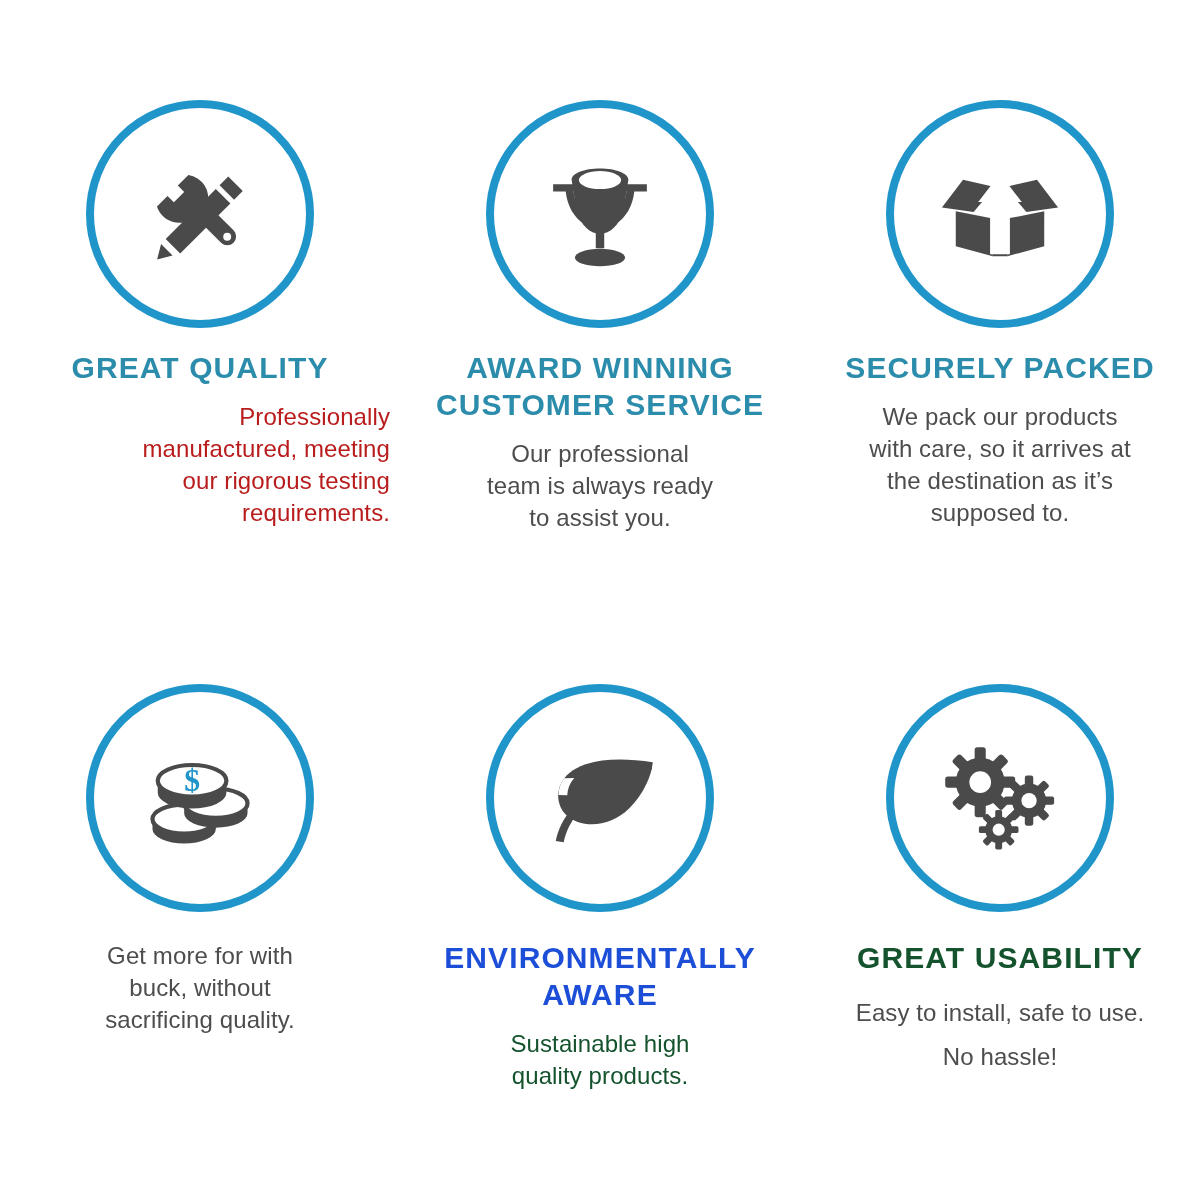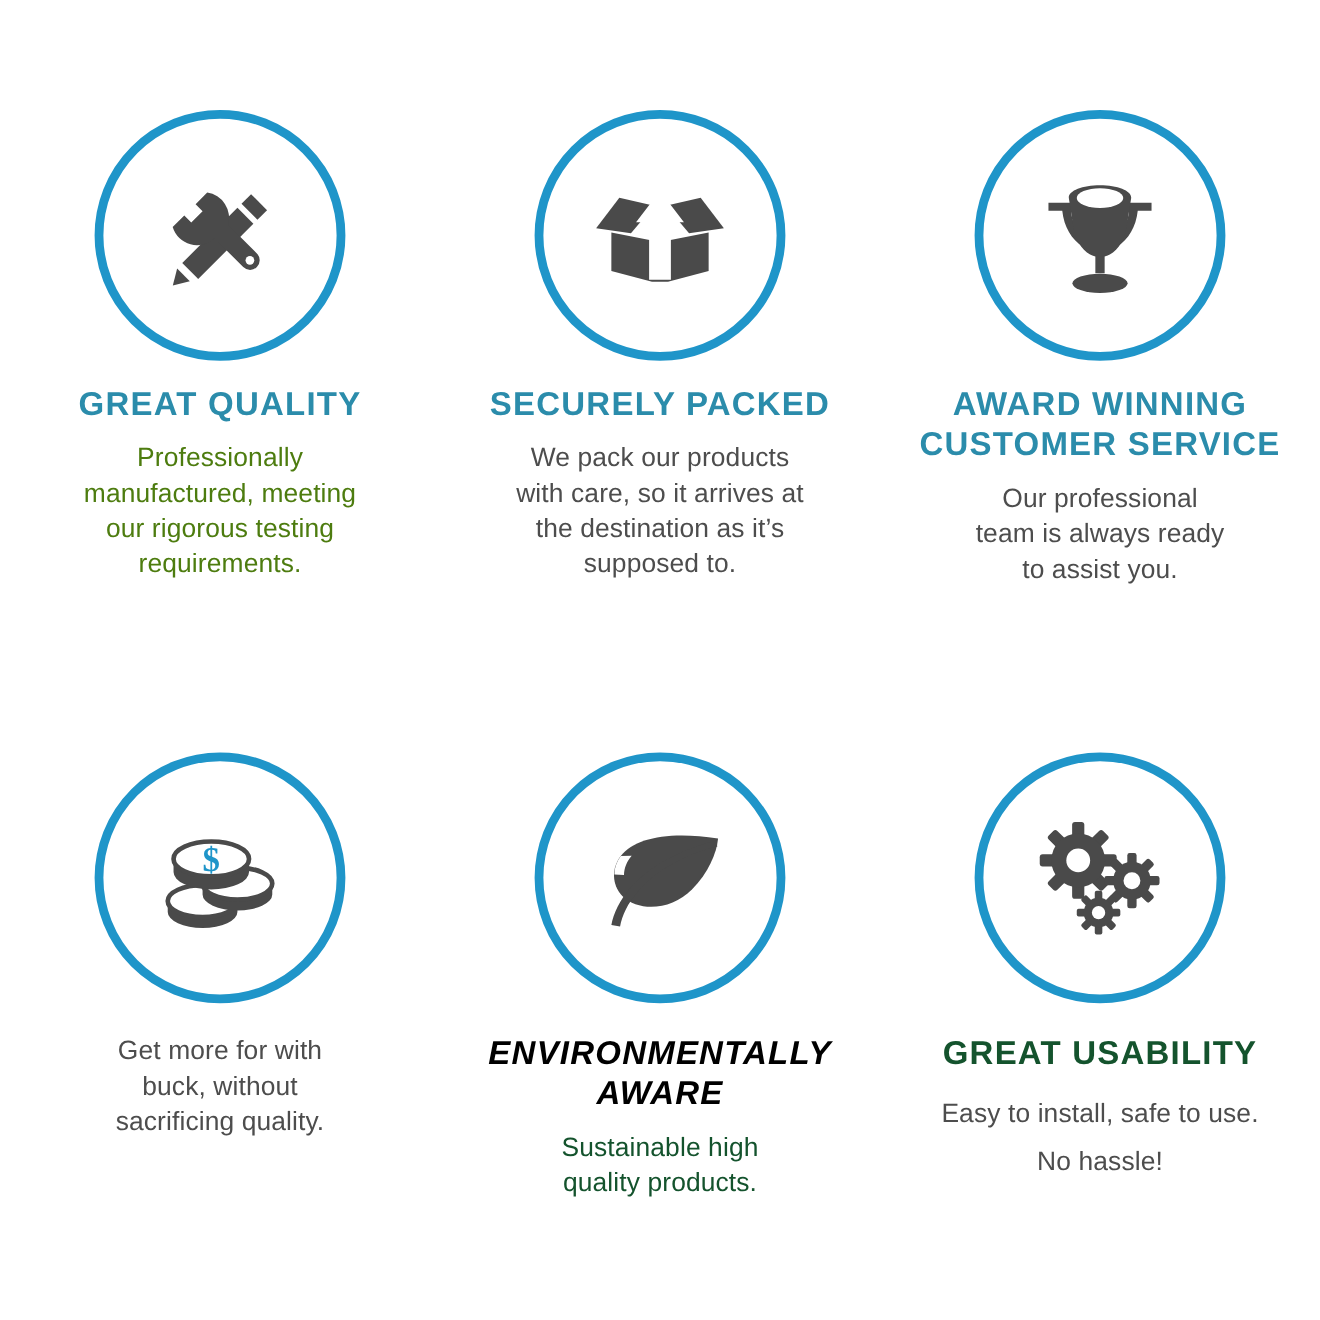--- a/index.html
+++ b/index.html
@@ -133,54 +133,24 @@
                      A6.6 6.6 0 0 0 75.4 62.4
                      L55.6 42.6
                      A17.6 17.6 0 0 0 41.2 20.5 Z"></path>
           </g>
 
           <circle cx="70.6" cy="67.2" r="3.0" fill="#ffffff"></circle>
         </svg>
       </div>
       <div class="text-wrap">
         <h3 class="title" style="color: rgb(43, 140, 171);">GREAT QUALITY</h3>
-        <p class="desc" style="color: #4d7c0f;">Professionally
+        <p class="desc" style="color: #b91c1c; text-align: right;">Professionally
 manufactured, meeting
 our rigorous testing
 requirements.</p>
-      </div>
-    </div>
-
-    <div class="cell row1 c-packed">
-      <div class="badge" style="border-color: rgb(31, 149, 201);">
-        <svg viewBox="0 0 100 100" aria-hidden="true">
-          <g class="ico-fill" fill="#4a4a4a">
-
-            <path d="M6.0 45.0 L22.0 24.0 L46.0 29.5 L30.0 48.5 Z"></path>
-
-            <path d="M94.0 45.0 L78.0 24.0 L54.0 29.5 L70.0 48.5 Z"></path>
-
-            <path d="M16.5 48.0 L44.5 53.5 L44.5 82.0 L16.5 74.5 Z"></path>
-
-            <path d="M83.5 48.0 L55.5 53.5 L55.5 82.0 L83.5 74.5 Z"></path>
-
-            <path d="M44.5 82.0 L55.5 82.0 L55.5 76.5 L44.5 76.5 Z"></path>
-
-            <path d="M40.5 56.0 L59.5 56.0 L59.5 80.5 L40.5 80.5 Z"></path>
-          </g>
-
-          <path d="M50.0 19.5 L66.5 41.0 L57.5 41.0 L57.5 80.5 L42.5 80.5 L42.5 41.0 L33.5 41.0 Z" fill="#ffffff"></path>
-        </svg>
-      </div>
-      <div class="text-wrap">
-        <h3 class="title" style="color: rgb(43, 140, 171);">SECURELY PACKED</h3>
-        <p class="desc" style="color: rgb(77, 77, 77);">We pack our products
-with care, so it arrives at
-the destination as it’s
-supposed to.</p>
       </div>
     </div>
 
     <div class="cell row1 c-service">
       <div class="badge" style="border-color: rgb(31, 149, 201);">
         <svg viewBox="0 0 100 100" aria-hidden="true">
           <g class="ico-fill" fill="#4a4a4a">
 
             <path d="M31.0 27.5 L14.5 27.5 L14.5 33.0 L24.0 33.0
                      C25.2 44.0 30.4 53.0 38.2 57.6
@@ -210,20 +180,50 @@
       </div>
       <div class="text-wrap">
         <h3 class="title" style="color: rgb(43, 140, 171);">AWARD WINNING
 CUSTOMER SERVICE</h3>
         <p class="desc" style="color: rgb(77, 77, 77);">Our professional
 team is always ready
 to assist you.</p>
       </div>
     </div>
 
+    <div class="cell row1 c-packed">
+      <div class="badge" style="border-color: rgb(31, 149, 201);">
+        <svg viewBox="0 0 100 100" aria-hidden="true">
+          <g class="ico-fill" fill="#4a4a4a">
+
+            <path d="M6.0 45.0 L22.0 24.0 L46.0 29.5 L30.0 48.5 Z"></path>
+
+            <path d="M94.0 45.0 L78.0 24.0 L54.0 29.5 L70.0 48.5 Z"></path>
+
+            <path d="M16.5 48.0 L44.5 53.5 L44.5 82.0 L16.5 74.5 Z"></path>
+
+            <path d="M83.5 48.0 L55.5 53.5 L55.5 82.0 L83.5 74.5 Z"></path>
+
+            <path d="M44.5 82.0 L55.5 82.0 L55.5 76.5 L44.5 76.5 Z"></path>
+
+            <path d="M40.5 56.0 L59.5 56.0 L59.5 80.5 L40.5 80.5 Z"></path>
+          </g>
+
+          <path d="M50.0 19.5 L66.5 41.0 L57.5 41.0 L57.5 80.5 L42.5 80.5 L42.5 41.0 L33.5 41.0 Z" fill="#ffffff"></path>
+        </svg>
+      </div>
+      <div class="text-wrap">
+        <h3 class="title" style="color: rgb(43, 140, 171);">SECURELY PACKED</h3>
+        <p class="desc" style="color: rgb(77, 77, 77);">We pack our products
+with care, so it arrives at
+the destination as it’s
+supposed to.</p>
+      </div>
+    </div>
+
     <div class="cell row2 c-value">
       <div class="badge" style="border-color: rgb(31, 149, 201);">
         <svg viewBox="0 0 100 100" aria-hidden="true">
 
           <g>
             <path class="ico-fill" d="M14.0 66.0 A24.0 11.0 0 0 0 62.0 66.0 L62.0 73.5 A24.0 11.0 0 0 1 14.0 73.5 Z" fill="#4a4a4a"></path>
             <ellipse cx="38.0" cy="66.0" rx="24.0" ry="11.0" fill="#ffffff" stroke="#4a4a4a" stroke-width="3.2"></ellipse>
           </g>
 
           <g>
@@ -261,21 +261,21 @@
                      C22.0 65.5 18.0 74.5 16.5 82.5
                      L22.5 83.5
                      C24.0 76.0 27.6 67.8 34.6 59.6
                      C47.5 44.6 67.5 34.0 89.5 28.5 Z"></path>
           </g>
 
           <path d="M23.0 35.0 C20.0 39.0 18.5 43.5 18.6 47.8 L25.2 48.0 C25.4 43.2 27.0 38.8 30.5 34.8 Z" fill="#ffffff"></path>
         </svg>
       </div>
       <div class="text-wrap">
-        <h3 class="title" style="color: #000000; font-style: italic;">ENVIRONMENTALLY
+        <h3 class="title" style="color: #1d4ed8;">ENVIRONMENTALLY
 AWARE</h3>
         <p class="desc" style="color: #14532d;">Sustainable high
 quality products.</p>
       </div>
     </div>
 
     <div class="cell row2 c-usability">
       <div class="badge" style="border-color: rgb(31, 149, 201);">
         <svg viewBox="0 0 100 100" aria-hidden="true">
           <g class="ico-fill" fill="#4a4a4a">

